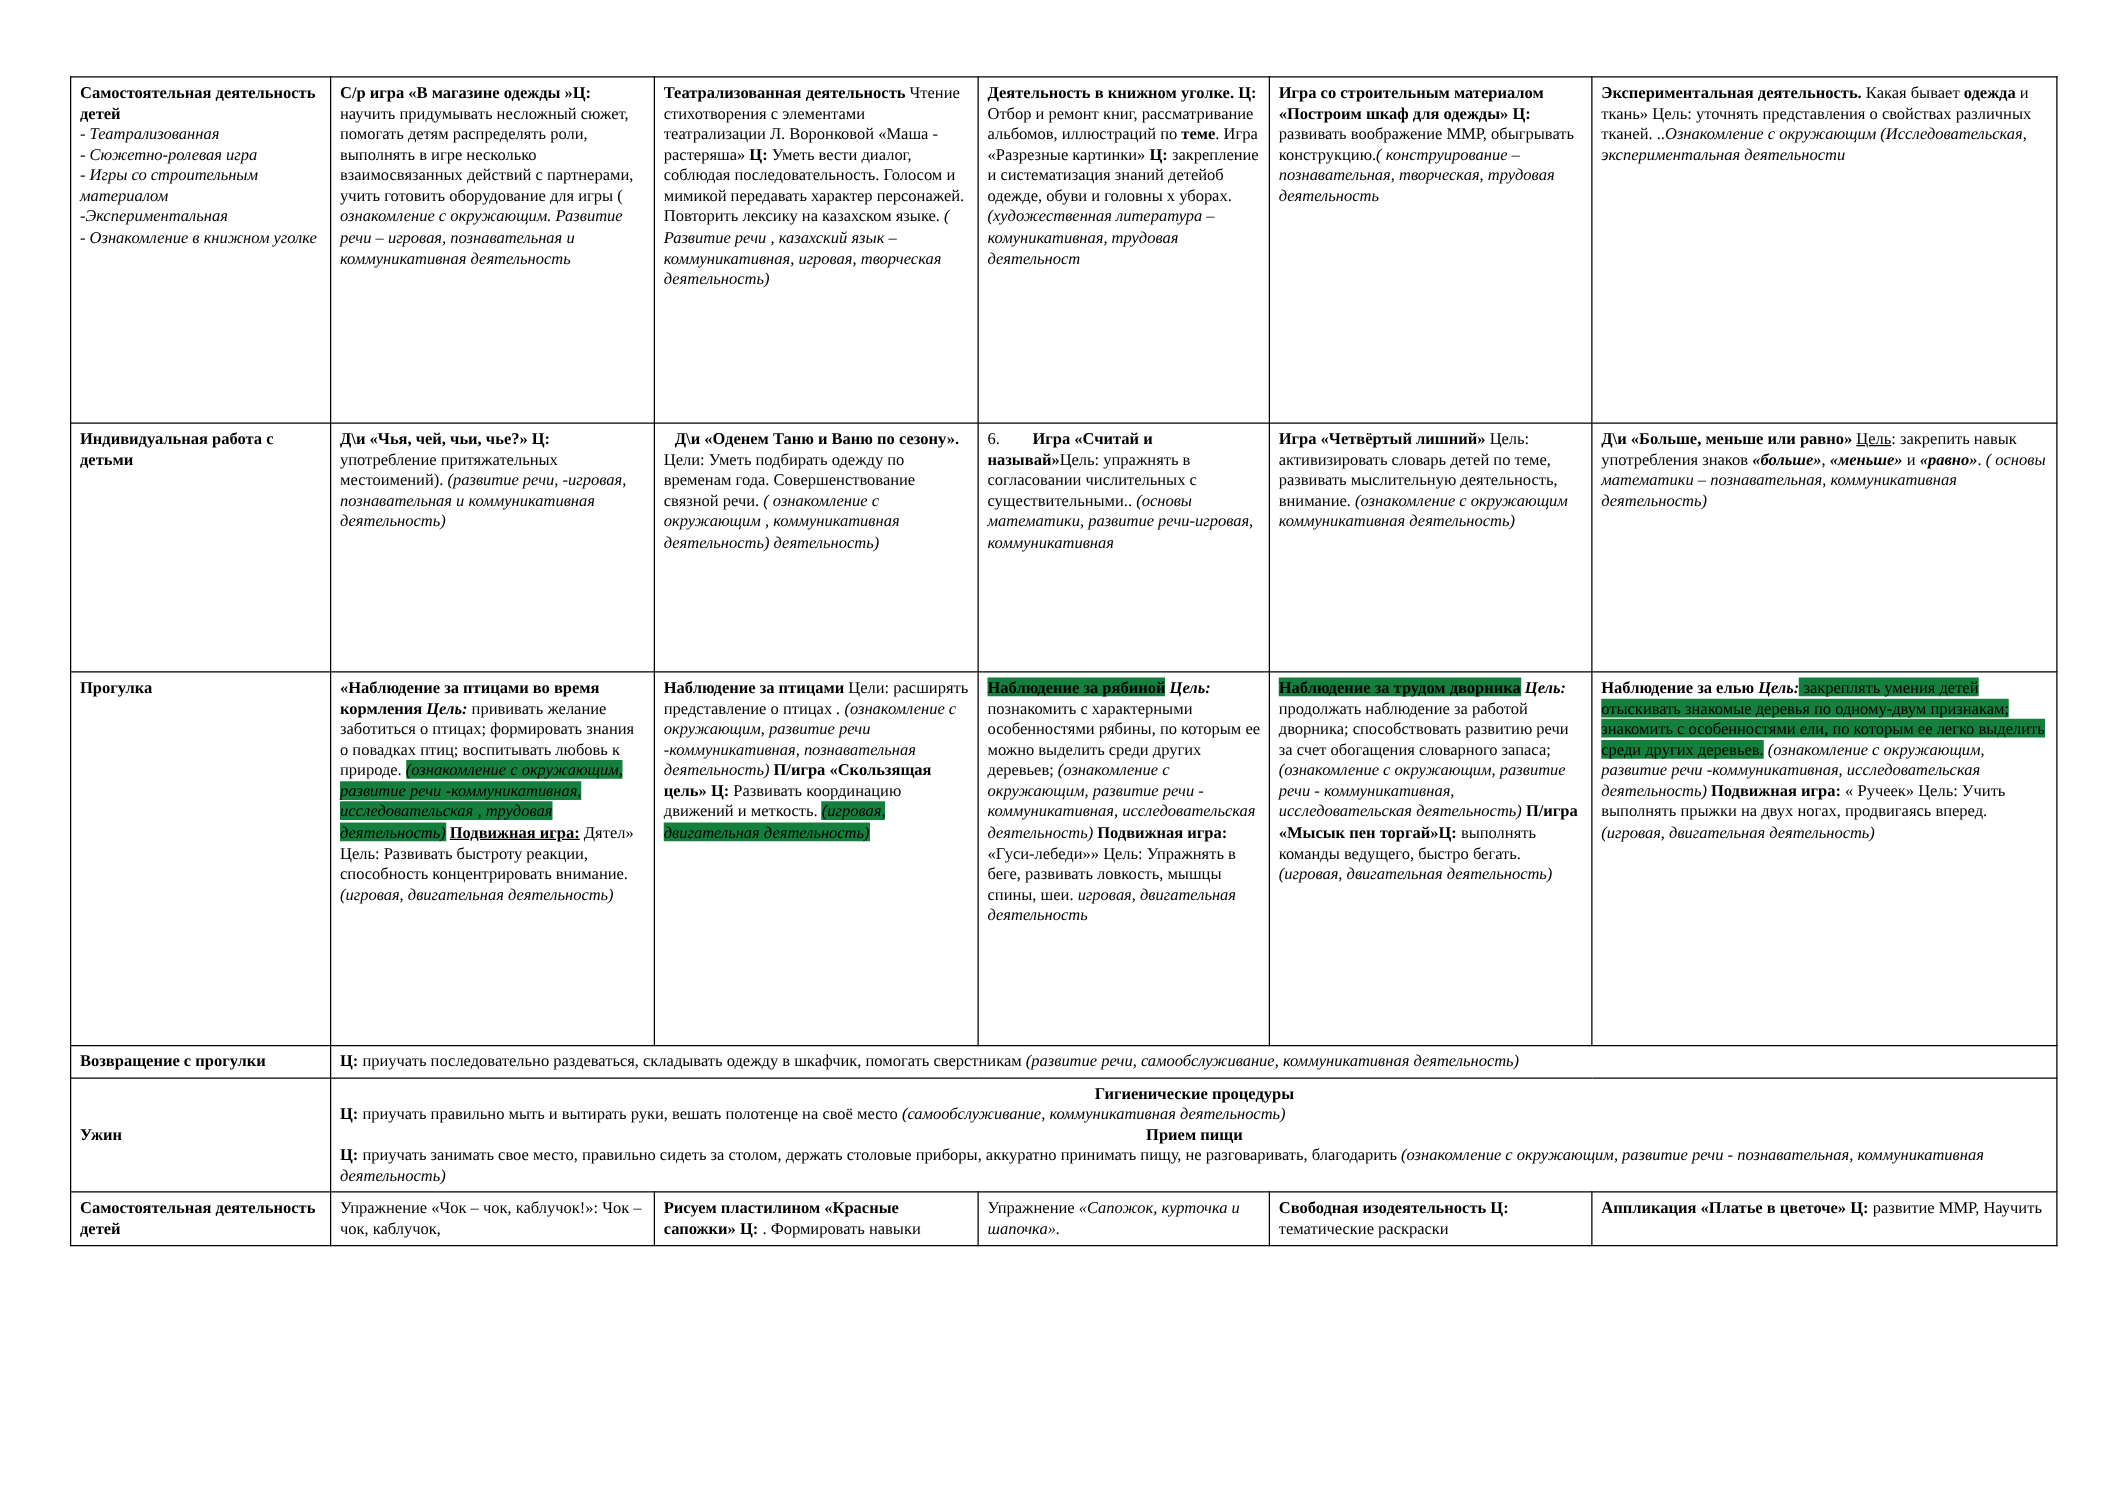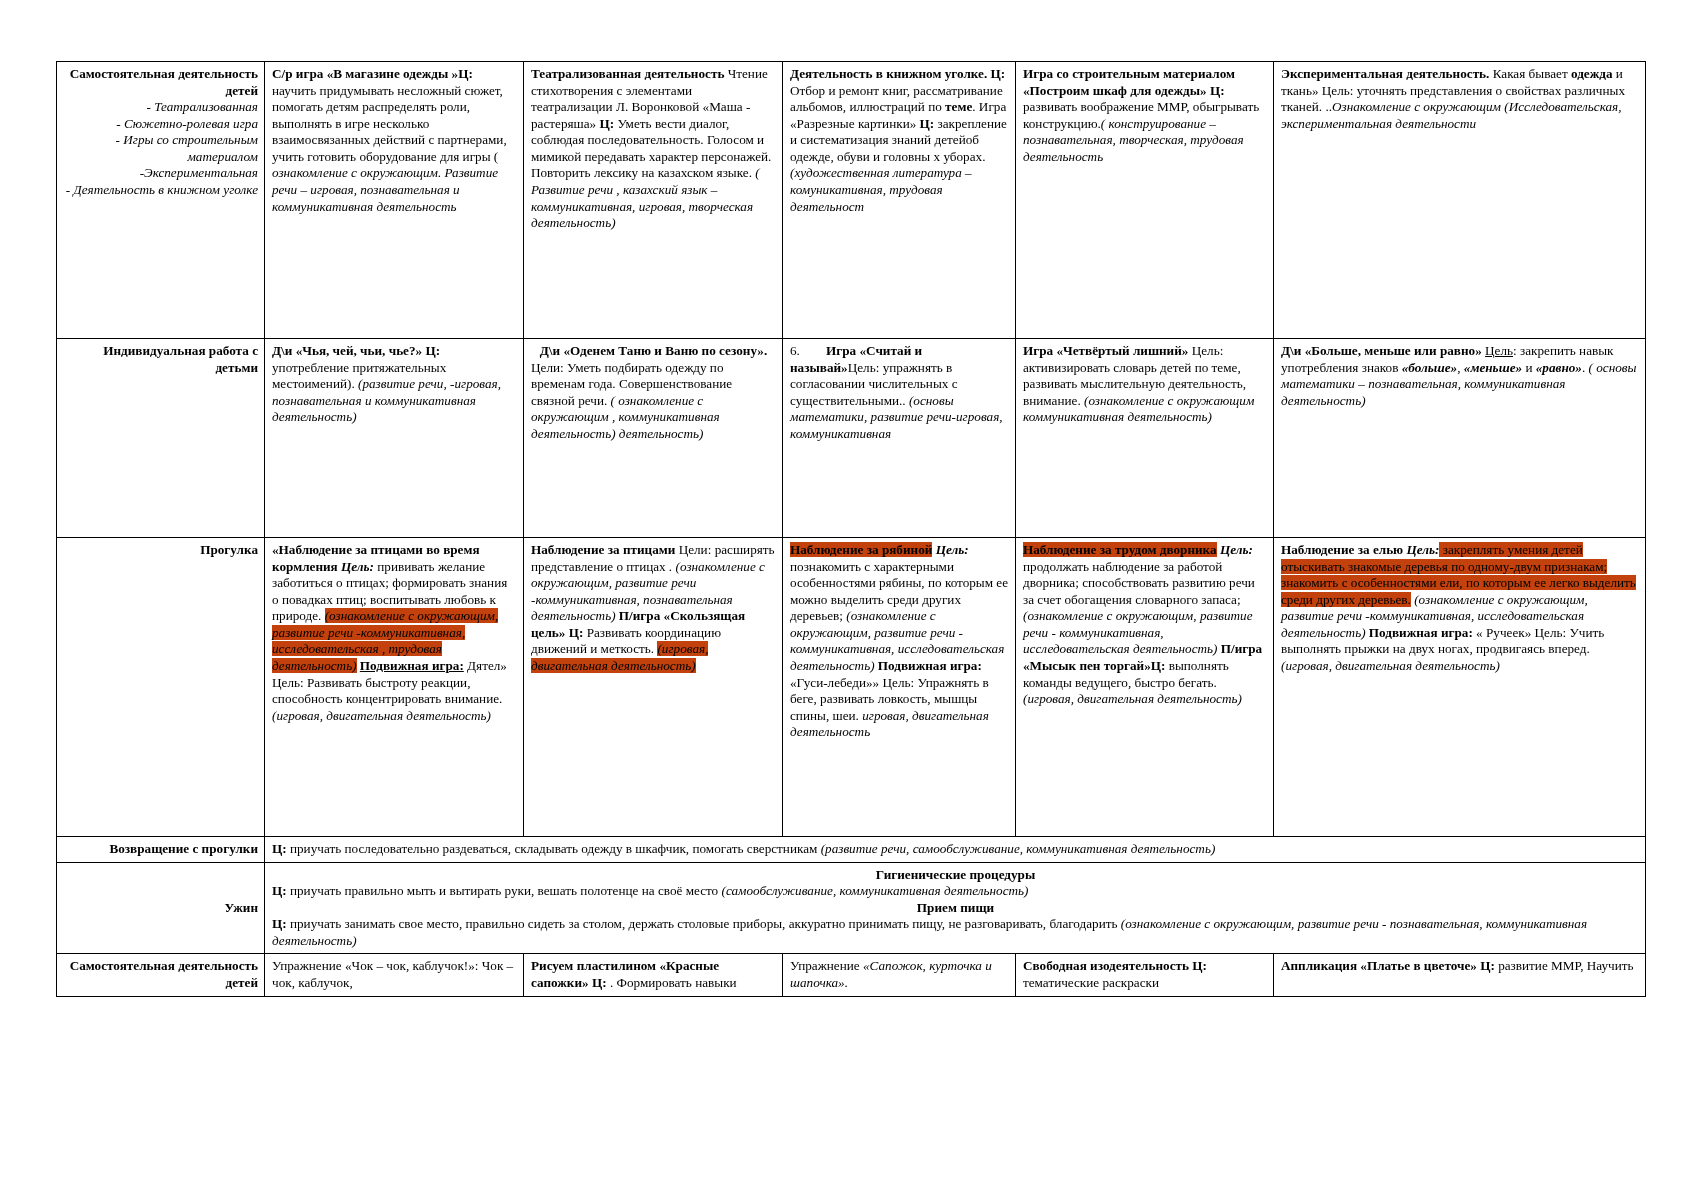--- a/index.html
+++ b/index.html
@@ -33,21 +33,20 @@
     border: 1px solid #000000;
     vertical-align: top;
     padding: 4px 6px 4px 7px;
     font-size: 13.2px;
     line-height: 1.255;
     word-wrap: break-word;
     overflow-wrap: break-word;
   }
   td.label {
     font-weight: bold;
-    text-align: right;
   }
   
   col.c0 { width: 208px; }
   col.c1 { width: 259px; }
   col.c2 { width: 259px; }
   col.c3 { width: 233px; }
   col.c4 { width: 258px; }
   col.c5 { width: 372px; }
 
   b { font-weight: bold; }
@@ -56,21 +55,21 @@
   .ital { font-style: italic; }
   .bi { font-weight: bold; font-style: italic; }
   .ctr { text-align: center; }
   .mid { vertical-align: middle !important; }
   .numbered { padding-left: 7px; }
   .numbered .num { display: inline-block; width: 36px; }
   .ind-row td { height: 190px; margin-left: 25px; }
   .self-row td { height: 268px; }
   .walk-row td { height: 290px; }
   .last-row td { font-size: 13px; }
-  .hl { background: #c2410c; }
+  .hl { background: #15803d; }
   p { margin: 0; }
 </style>
 </head>
 <body>
 
 <div class="page">
 
   <table class="plan">
     <colgroup>
       <col class="c0">
@@ -82,21 +81,21 @@
     </colgroup>
     <tbody>
 
       <tr class="self-row">
         <td class="label">
           <p>Самостоятельная деятельность детей</p>
           <p class="ital" style="white-space:pre-line;font-weight:normal;">- Театрализованная
 - Сюжетно-ролевая игра
 - Игры со строительным материалом
 -Экспериментальная
-- Деятельность  в книжном уголке</p>
+- Ознакомление  в книжном уголке</p>
         </td>
         <td>
           <b>С/р игра «В магазине одежды »Ц:</b>
           <span>научить придумывать несложный сюжет, помогать детям распределять роли, выполнять в игре несколько взаимосвязанных действий с партнерами, учить готовить оборудование для игры (</span>
           <i>ознакомление с окружающим. Развитие речи – игровая, познавательная и коммуникативная деятельность</i>
         </td>
         <td>
           <b>Театрализованная деятельность</b>
           <span> Чтение стихотворения с элементами театрализации Л. Воронковой «Маша - растеряша»</span>
           <b>Ц:</b>

